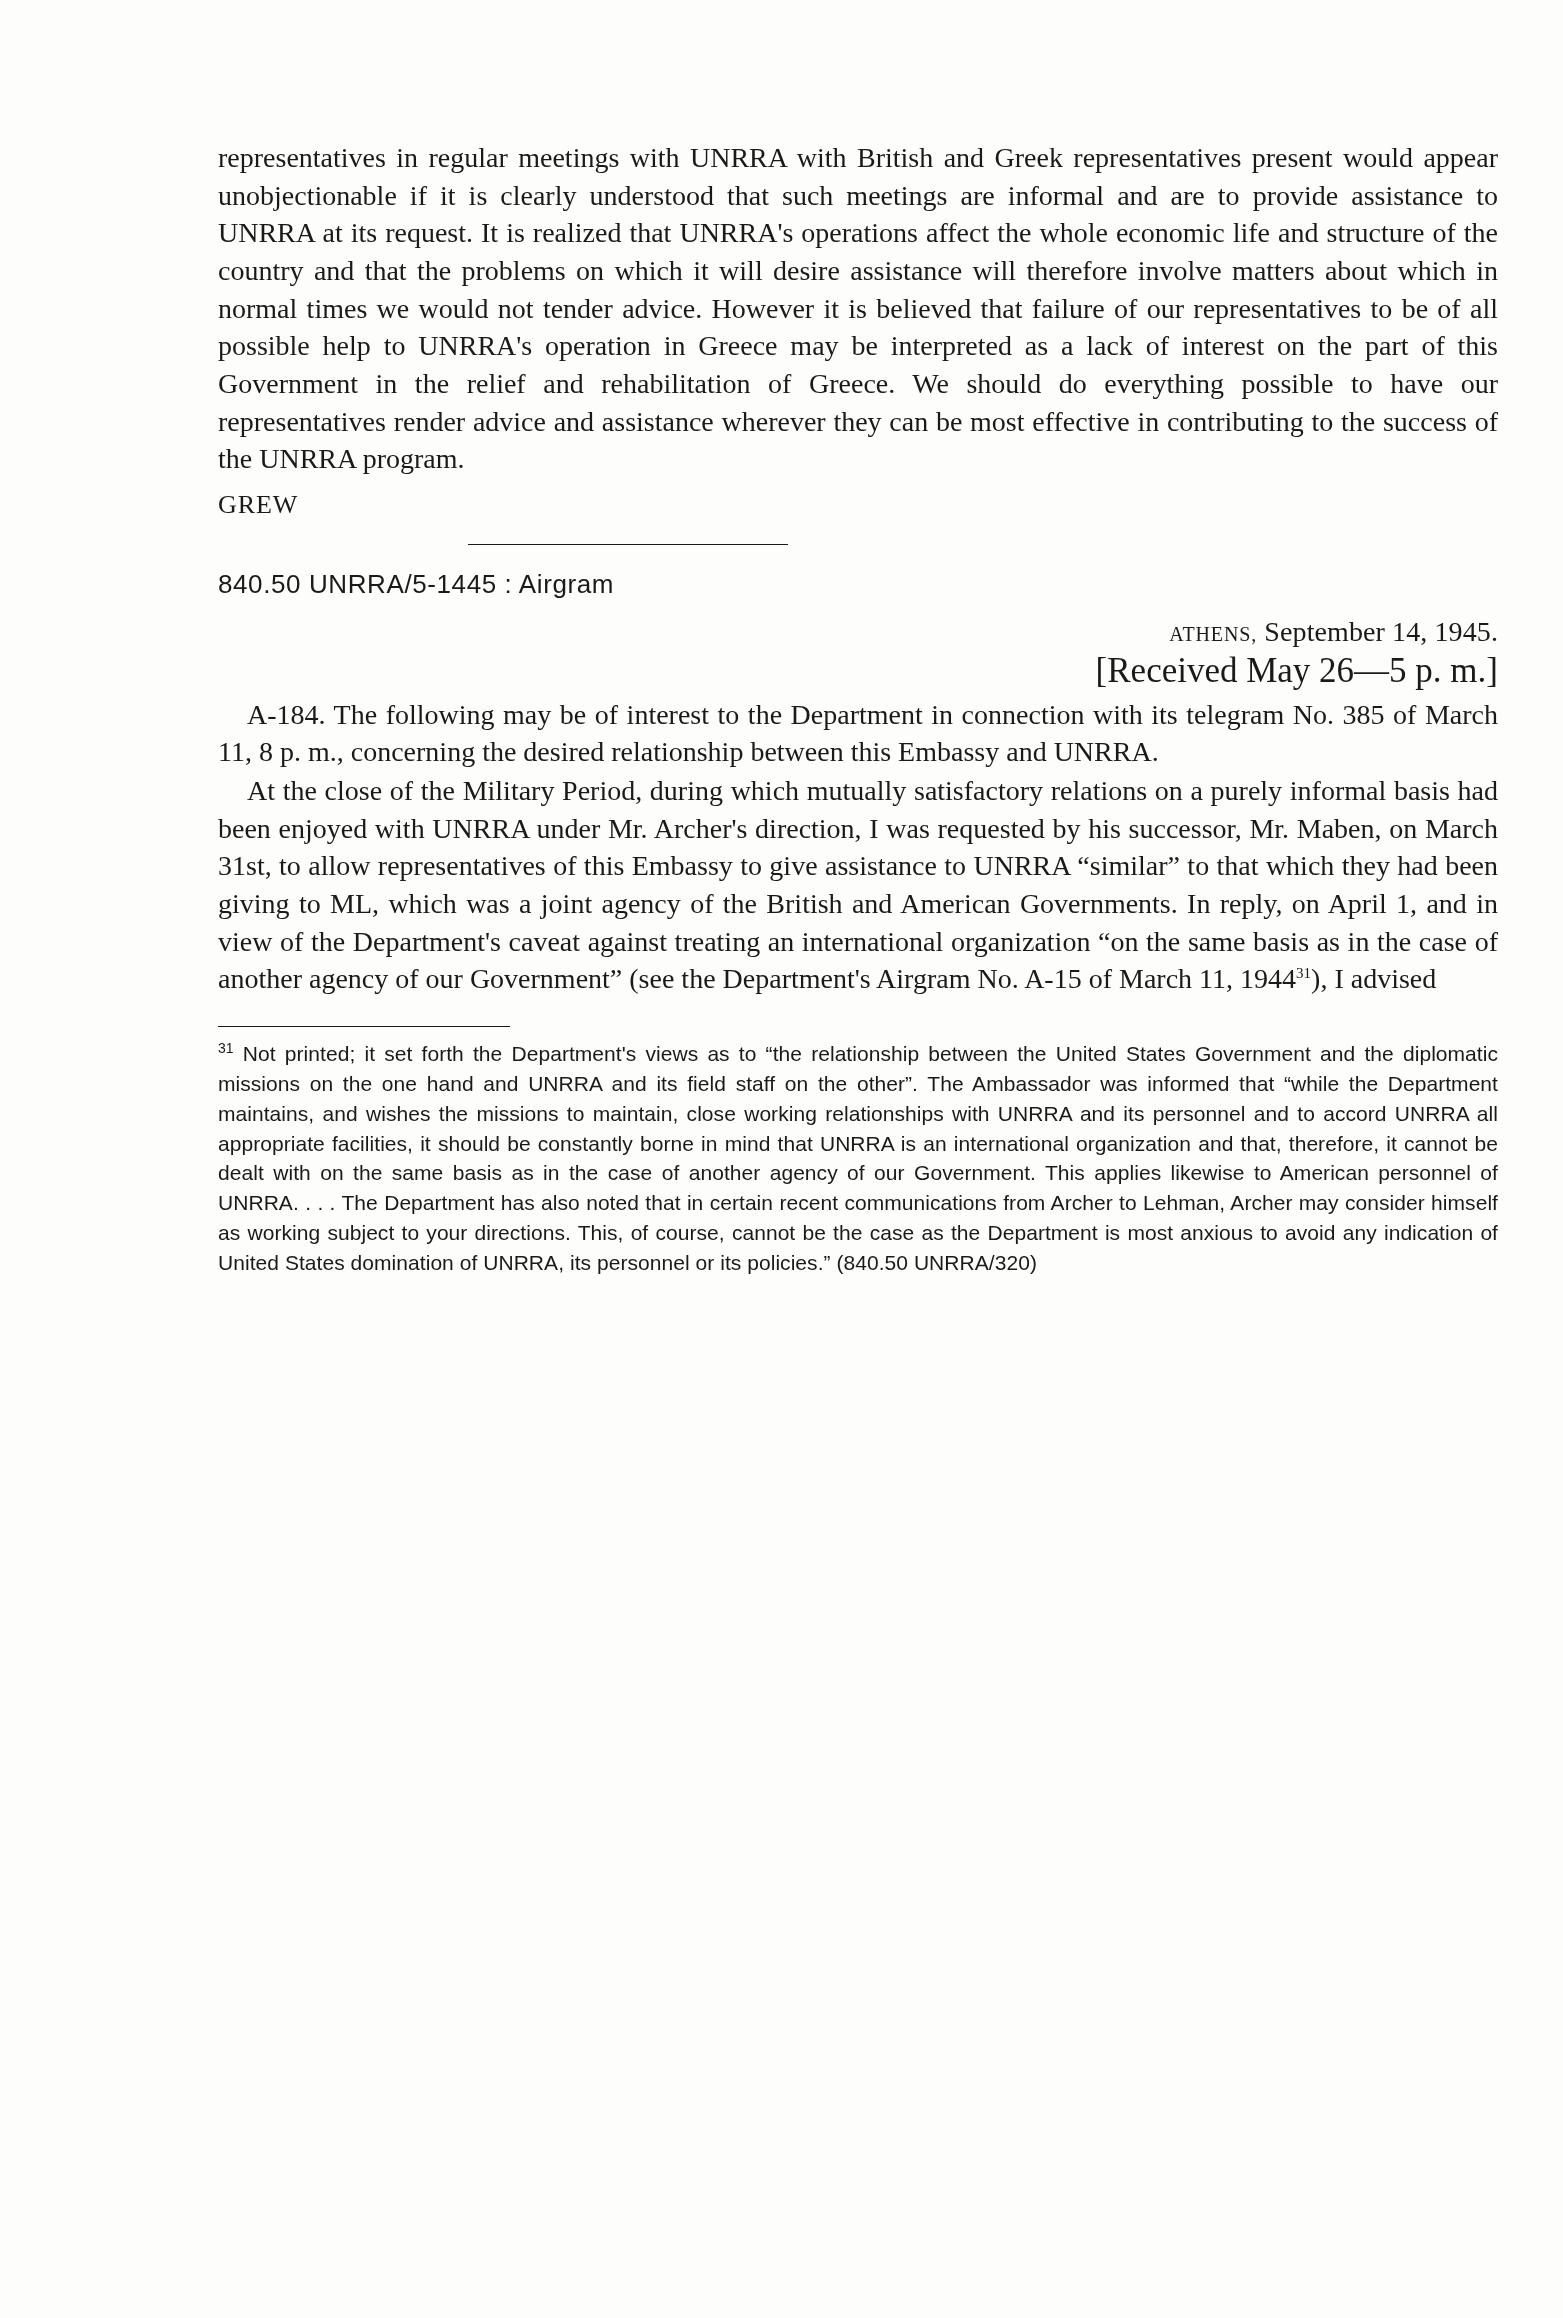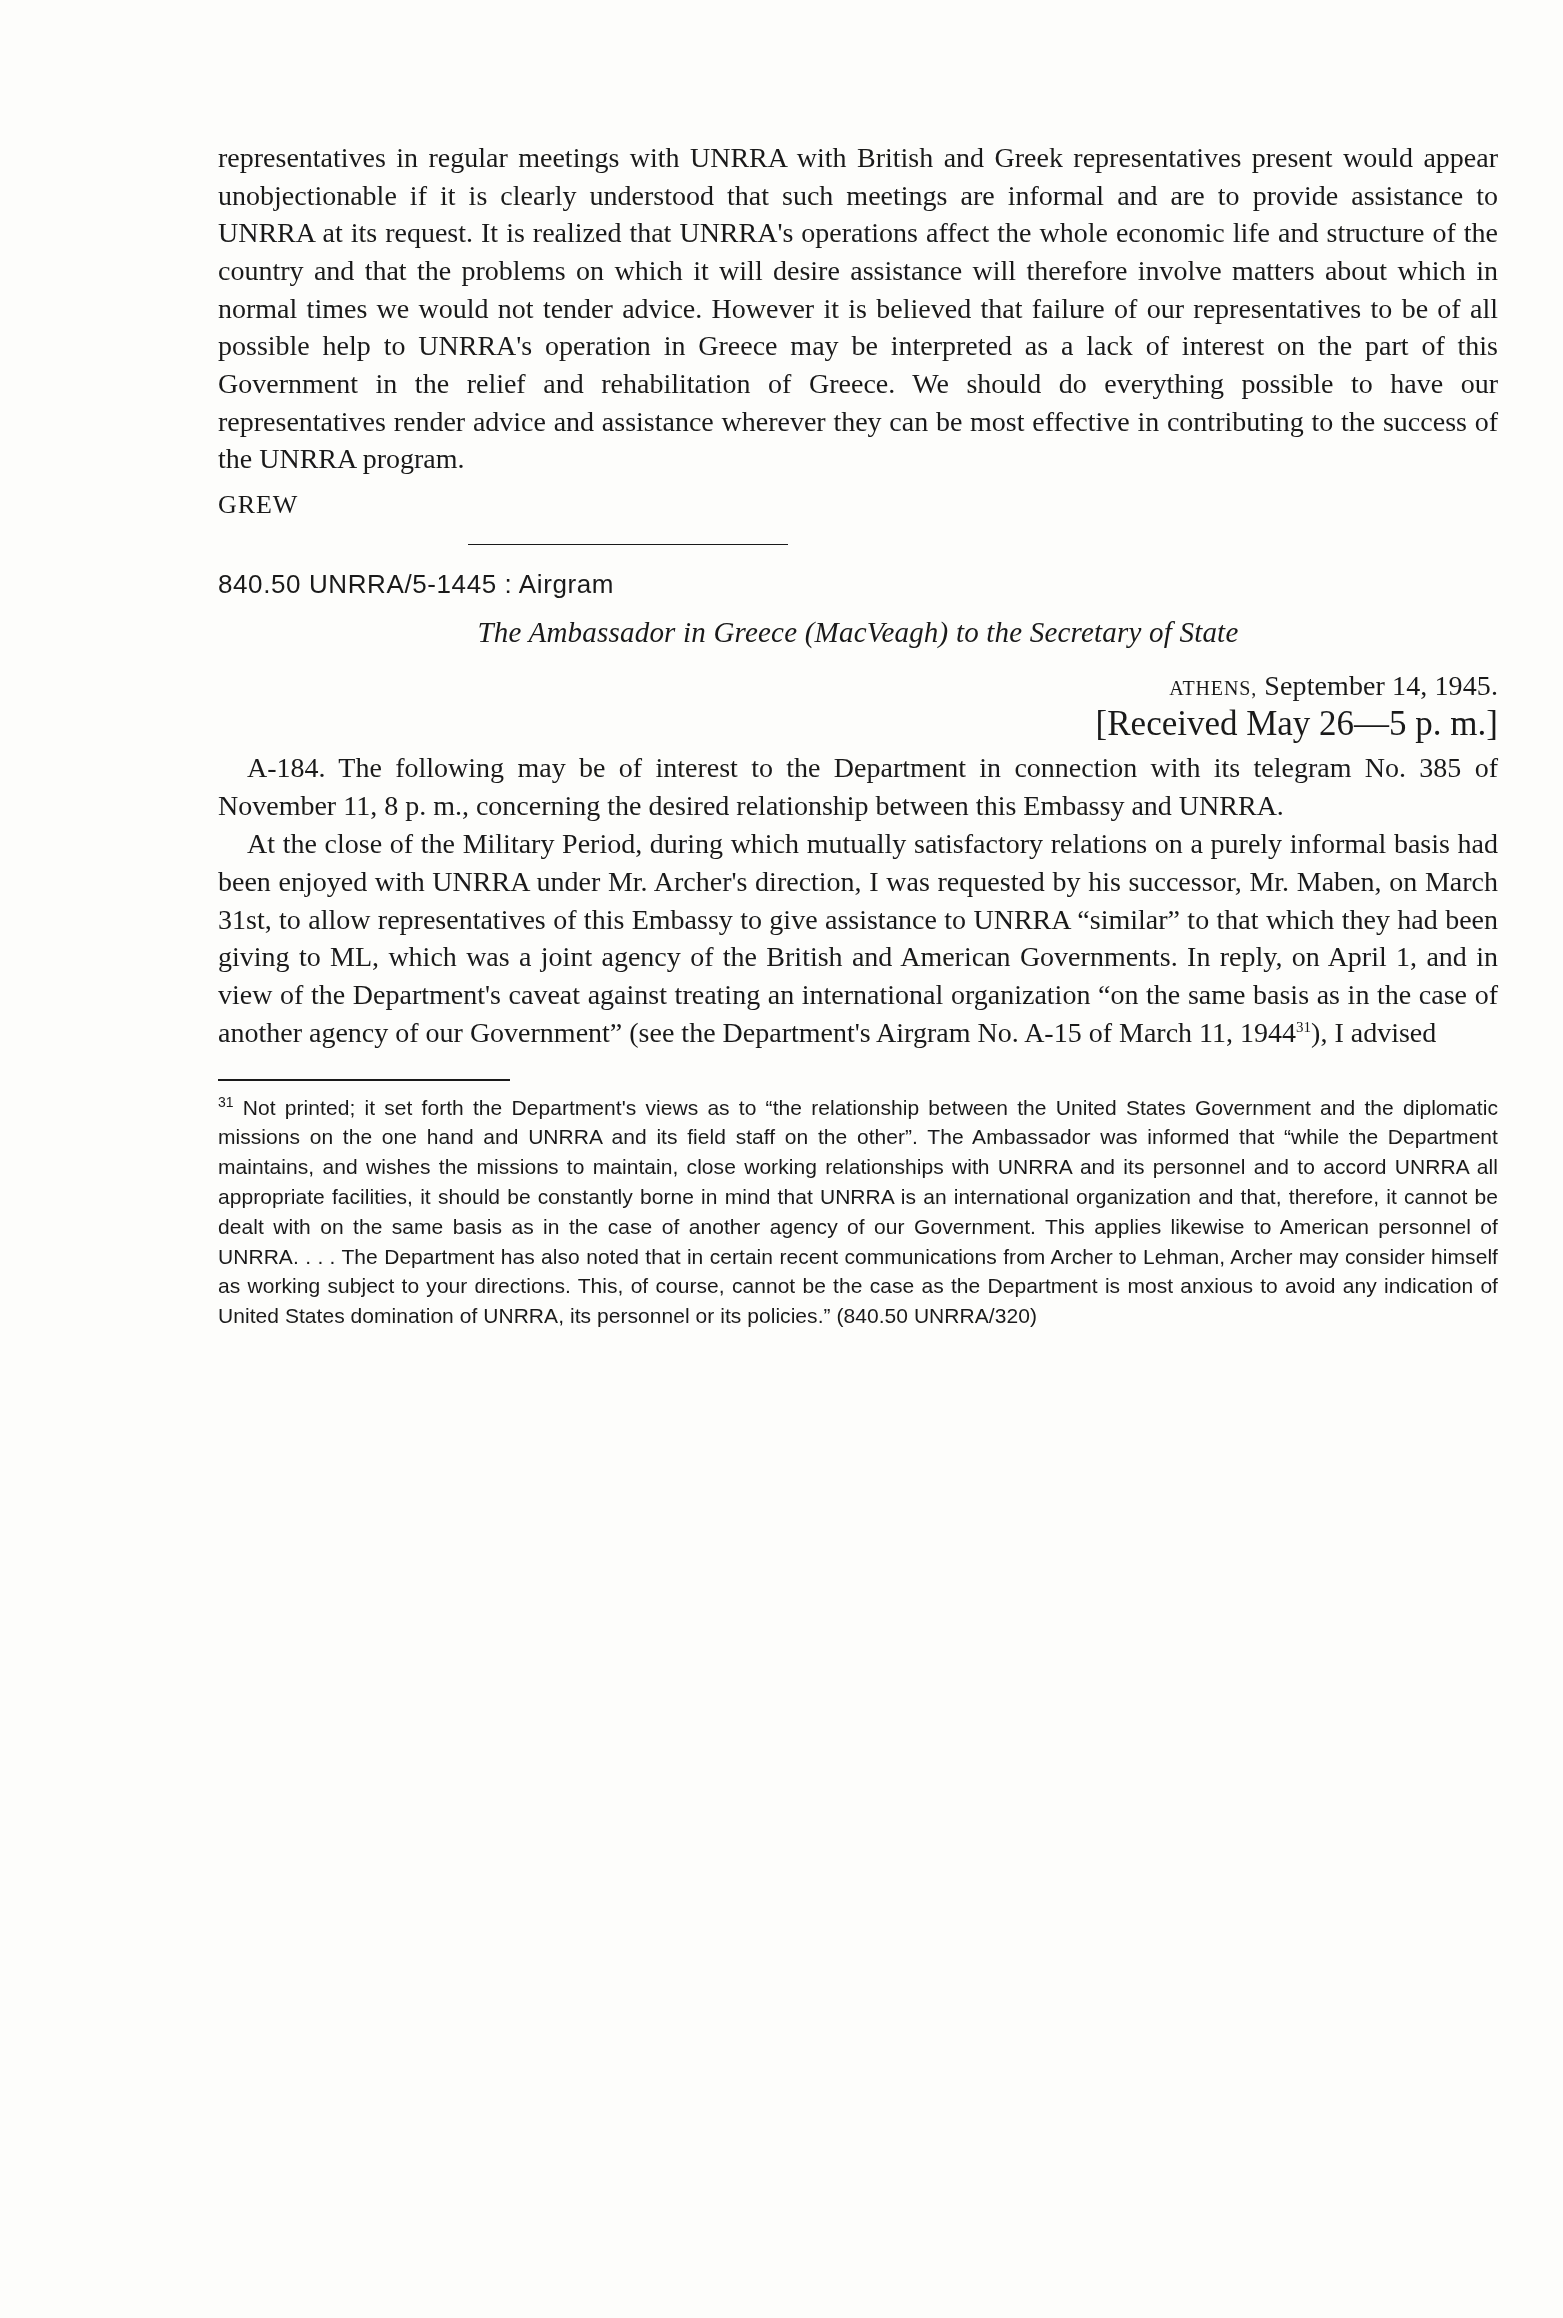--- a/index.html
+++ b/index.html
@@ -140,27 +140,26 @@
 
 
     <p class="para noindent">representatives in regular meetings with UNRRA with British and Greek representatives present would appear unobjectionable if it is clearly understood that such meetings are informal and are to provide assistance to UNRRA at its request.   It is realized that UNRRA's operations affect the whole economic life and structure of the country and that the problems on which it will desire assistance will therefore involve matters about which in normal times we would not tender advice.   However it is believed that failure of our representatives to be of all possible help to UNRRA's operation in Greece may be interpreted as a lack of interest on the part of this Government in the relief and rehabilitation of Greece.   We should do everything possible to have our representatives render advice and assistance wherever they can be most effective in contributing to the success of the UNRRA program.</p>
 
     <div class="signature">Grew</div>
 
     <div class="short-rule"></div>
 
     <div class="doc-source">840.50 UNRRA/5-1445 : Airgram</div>
 
-    <div class="doc-title">The Ambassador in Greece (MacVeagh) to the Secretary of State</div>
 
     <p class="dateline"><span class="city">Athens,</span> <span>September 14, 1945.</span></p>
 
     <p class="received">[Received May 26—5 p. m.]</p>
 
-    <p class="para indent">A-184.  The following may be of interest to the Department in connection with its telegram No. 385 of November 11, 8 p. m., concerning the desired relationship between this Embassy and UNRRA.</p>
+    <p class="para indent">A-184.  The following may be of interest to the Department in connection with its telegram No. 385 of March 11, 8 p. m., concerning the desired relationship between this Embassy and UNRRA.</p>
 
     <p class="para indent"><span>At the close of the Military Period, during which mutually satisfactory relations on a purely informal basis had been enjoyed with UNRRA under Mr. Archer's direction, I was requested by his successor, Mr. Maben, on March 31st, to allow representatives of this Embassy to give assistance to UNRRA “similar” to that which they had been giving to ML, which was a joint agency of the British and American Governments.   In reply, on April 1, and in view of the Department's caveat against treating an international organization “on the same basis as in the case of another agency of our Government” (see the Department's Airgram No. A-15 of March 11, 1944</span><sup class="fnref">31</sup><span>), I advised</span></p>
 
     <div class="fn-rule"></div>
 
     <div class="footnote">
       <span class="fnum">31</span>&nbsp;<span>Not printed; it set forth the Department's views as to “the relationship between the United States Government and the diplomatic missions on the one hand and UNRRA and its field staff on the other”.   The Ambassador was informed that “while the Department maintains, and wishes the missions to maintain, close working relationships with UNRRA and its personnel and to accord UNRRA all appropriate facilities, it should be constantly borne in mind that UNRRA is an international organization and that, therefore, it cannot be dealt with on the same basis as in the case of another agency of our Government.   This applies likewise to American personnel of UNRRA. . . . The Department has also noted that in certain recent communications from Archer to Lehman, Archer may consider himself as working subject to your directions. This, of course, cannot be the case as the Department is most anxious to avoid any indication of United States domination of UNRRA, its personnel or its policies.”   (840.50 UNRRA/320)</span>
     </div>
 
   </div>

